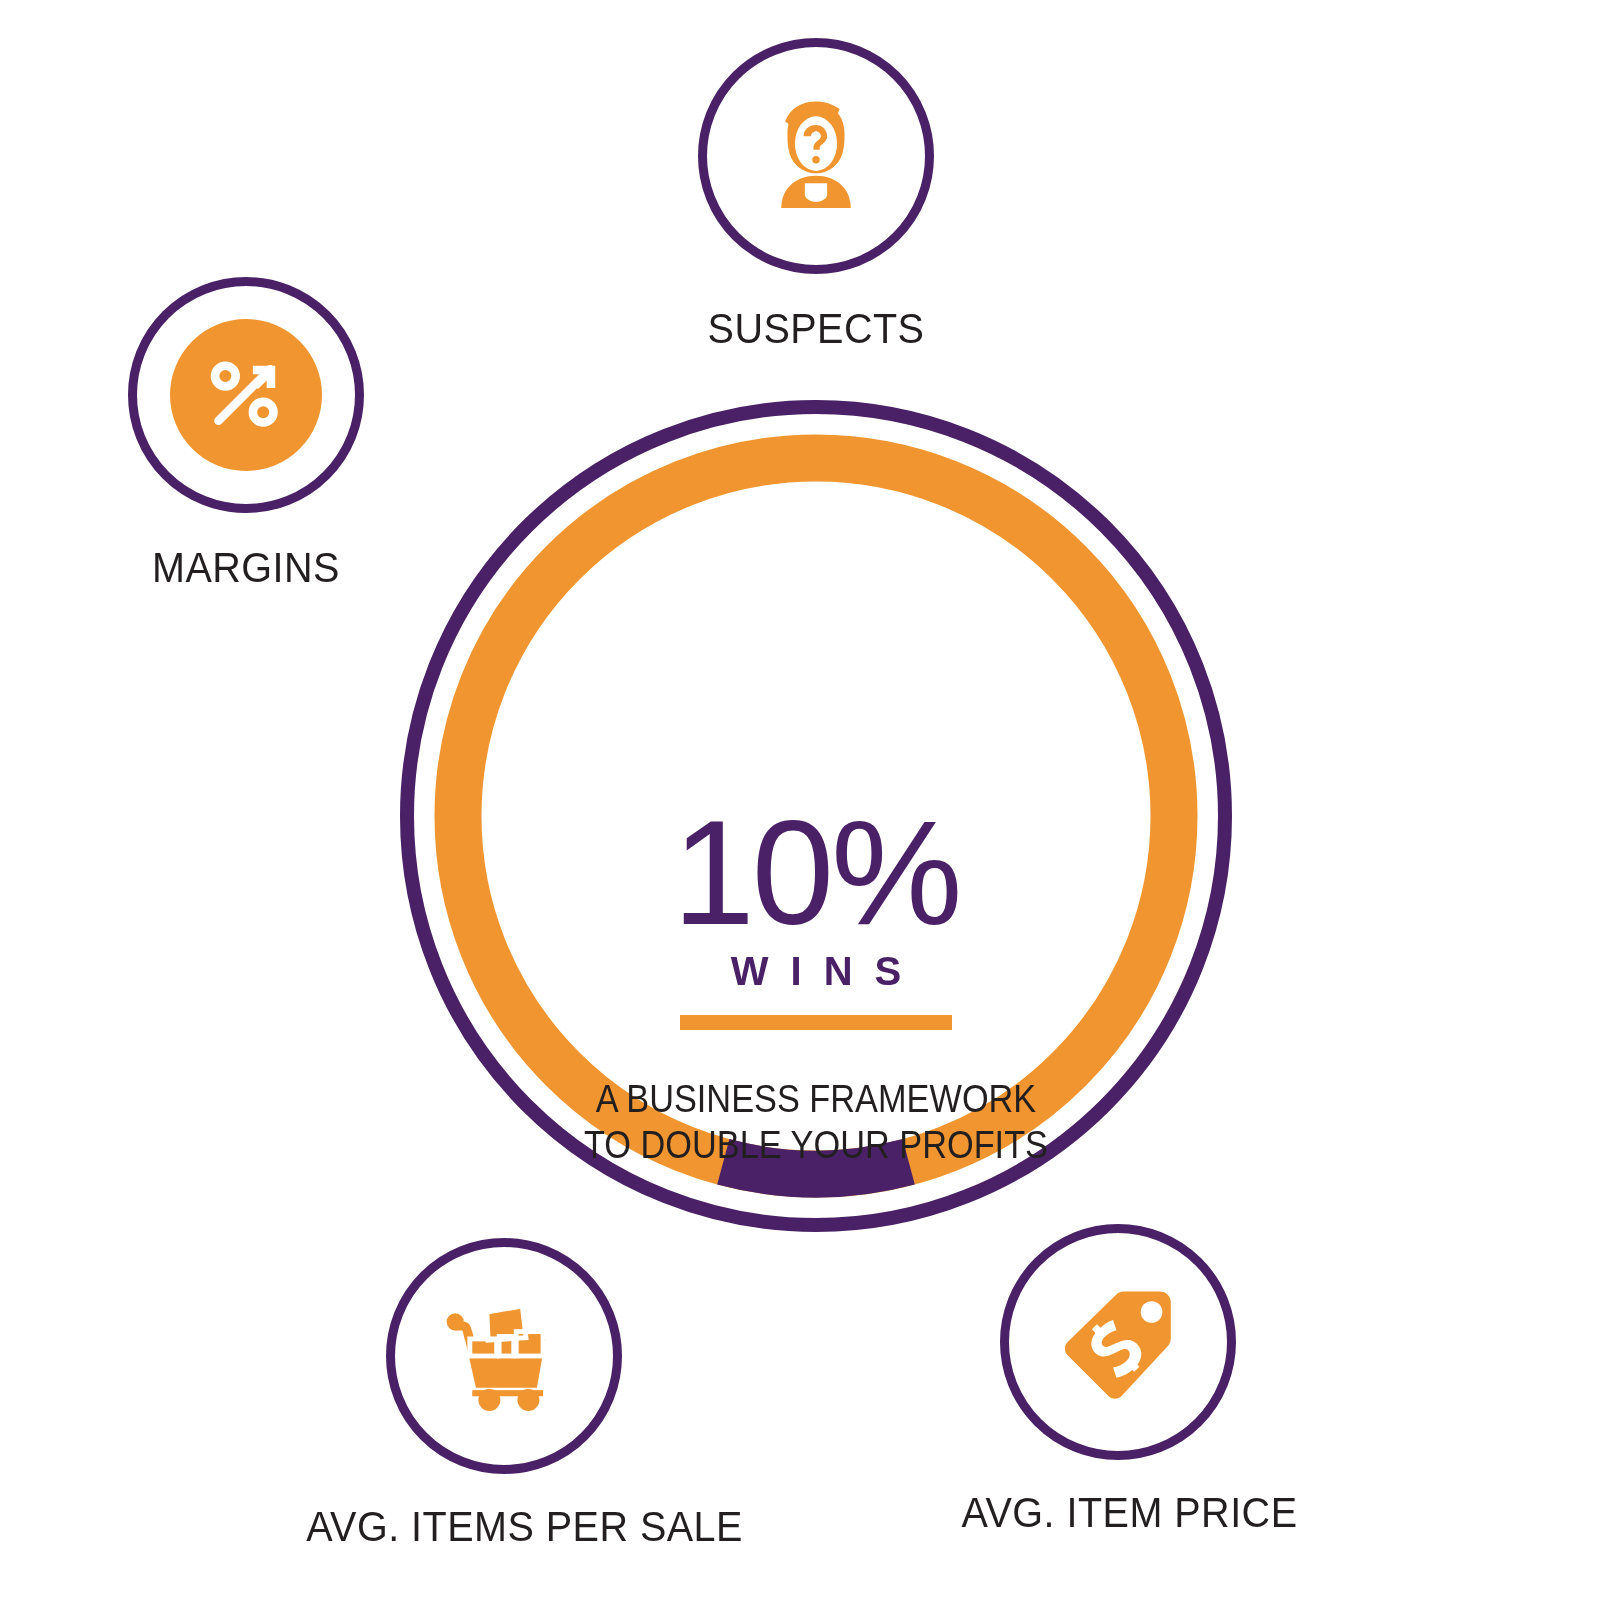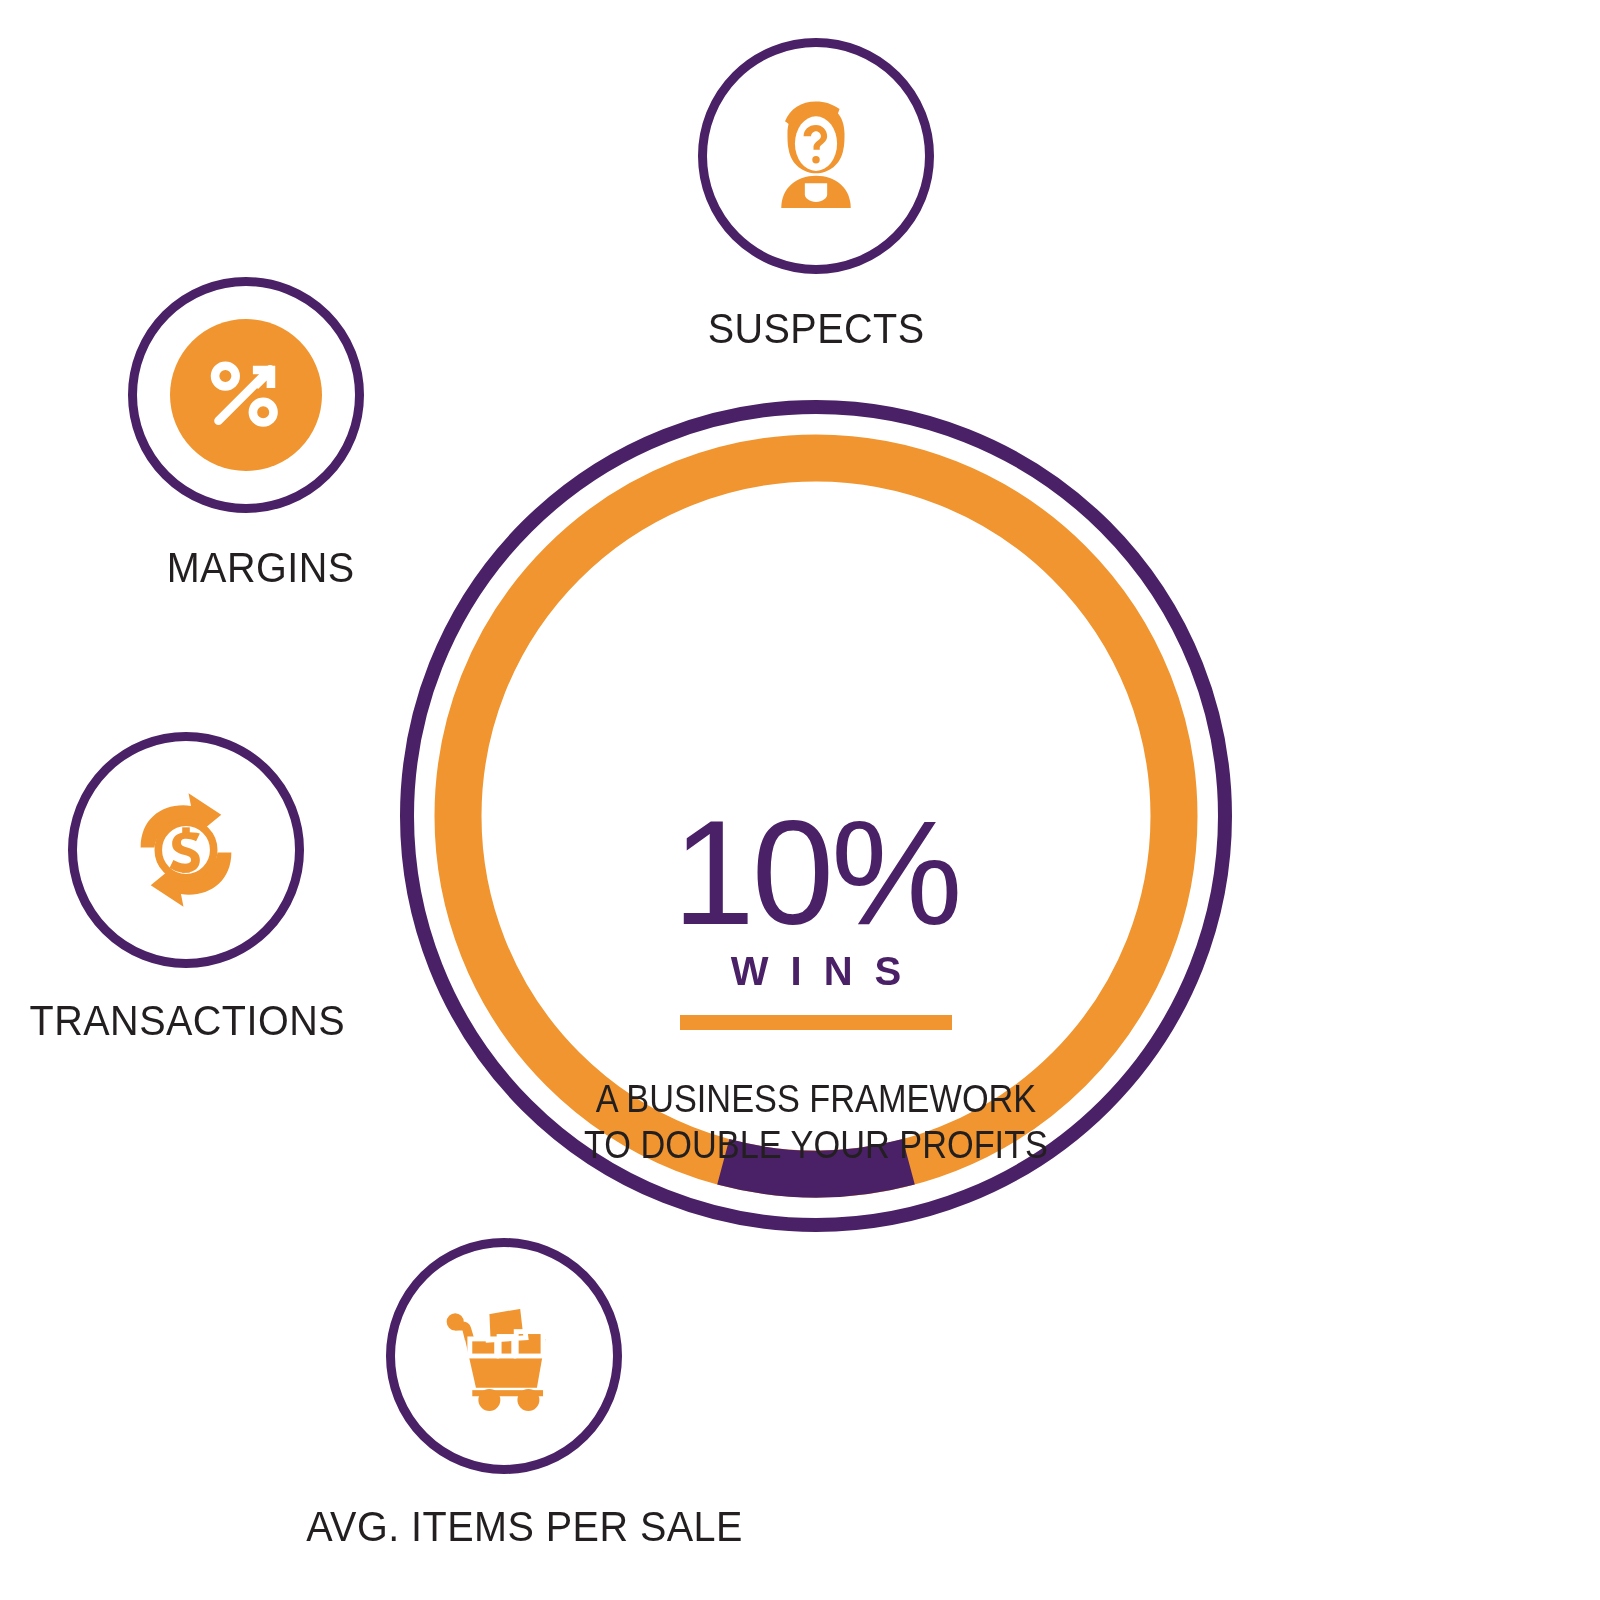--- a/index.html
+++ b/index.html
@@ -84,21 +84,21 @@
     letter-spacing: 0px;
     transform: scaleX(0.88);
     transform-origin: center top;
     white-space: pre-line;
   }
 
   
   .node {
     position: absolute;
     width: 236px;
-    text-align: right;
+    text-align: center;
   }
   .node-circle {
     position: relative;
     width: 236px;
     height: 236px;
     border-radius: 50%;
     border: 9px solid #4a2166;
     box-sizing: border-box;
     background: #ffffff;
     display: flex;
@@ -184,20 +184,39 @@
             <circle cx="50" cy="53" r="3"></circle>
           </g>
         </svg>
       </span>
     </div>
     <div class="node-label">SUSPECTS</div>
   </div>
 
 
 
+  <div class="node" id="node-avg-item-price">
+    <div class="node-circle">
+      <span class="node-icon">
+        <svg width="120" height="120" viewBox="0 0 100 100">
+          <g fill="#f0952f">
+            <path d="M55 8h30c5 0 9 4 9 9v30c0 2-1 5-3 7L53 95c-3 3-8 3-11 0L8 61c-3-3-3-8 0-11L48 11c2-2 4-3 7-3z"></path>
+          </g>
+          <circle cx="78" cy="25" r="9" fill="#ffffff"></circle>
+
+          <g fill="#ffffff" transform="rotate(-45 48 55)">
+            <path d="M45 30h6v6h-6z"></path>
+            <path d="M45 74h6v6h-6z"></path>
+            <path d="M48 34c-9 0-15 5-15 12 0 6 4 9 13 12 6 2 8 3 8 6 0 3-3 5-7 5-5 0-9-2-12-4l-4 8c4 3 10 5 16 5 10 0 16-5 16-13 0-6-4-10-13-13-6-2-8-3-8-6 0-2 2-4 6-4 4 0 8 1 11 3l4-8c-4-2-9-3-15-3z"></path>
+          </g>
+        </svg>
+      </span>
+    </div>
+    <div class="node-label">AVG. ITEM PRICE</div>
+  </div>
 
   <div class="node" id="node-avg-items-sale">
     <div class="node-circle">
       <span class="node-icon">
         <svg width="122" height="122" viewBox="0 0 100 100">
           <g fill="#f0952f">
 
             <path d="M10 22h7c3 0 5 2 6 5l3 10h-8l-2-8h-6z"></path>
             <circle cx="10" cy="22" r="7"></circle>
 
@@ -218,43 +237,20 @@
             <rect x="46" y="34" width="12" height="16"></rect>
             <rect x="60" y="30" width="22" height="20"></rect>
             <path d="M36 14l29-5 3 26-31 2z"></path>
           </g>
         </svg>
       </span>
     </div>
     <div class="node-label">AVG. ITEMS PER SALE</div>
   </div>
 
-  <div class="node" id="node-transactions">
-    <div class="node-circle">
-      <span class="node-icon">
-        <svg width="126" height="126" viewBox="0 0 100 100">
-          <g fill="#f0952f">
-
-            <path d="M14 48C14 24 33 12 54 15l-2-10 26 17-22 18-1-11c-14-2-28 5-30 19z"></path>
-
-            <path d="M86 52c0 24-19 36-40 33l2 10-26-17 22-18 1 11c14 2 28-5 30-19z"></path>
-          </g>
-
-          <circle cx="50" cy="50" r="22" fill="#ffffff"></circle>
-          <circle cx="50" cy="50" r="22" fill="none" stroke="#f0952f" stroke-width="6"></circle>
-          <g fill="#f0952f">
-            <rect x="47" y="32" width="6" height="7"></rect>
-            <rect x="47" y="61" width="6" height="7"></rect>
-            <path d="M50 36c-7 0-11 4-11 9 0 5 3 7 10 9 4 1 5 2 5 4 0 2-2 3-5 3-4 0-7-2-9-3l-3 6c3 2 7 4 12 4 8 0 12-4 12-10 0-5-3-8-10-10-4-1-5-2-5-4 0-2 1-3 4-3 3 0 6 1 8 2l3-6c-3-1-7-1-11-1z"></path>
-          </g>
-        </svg>
-      </span>
-    </div>
-    <div class="node-label">TRANSACTIONS</div>
-  </div>
 
   <div class="node" id="node-margins">
     <div class="node-circle filled-disc">
       <span class="disc">
         <span class="node-icon">
           <svg width="86" height="86" viewBox="0 0 100 100">
             <g fill="none" stroke="#ffffff" stroke-width="10" stroke-linecap="round">
               <circle cx="26" cy="28" r="12"></circle>
               <circle cx="70" cy="70" r="12"></circle>
               <line x1="18" y1="80" x2="78" y2="20"></line>

